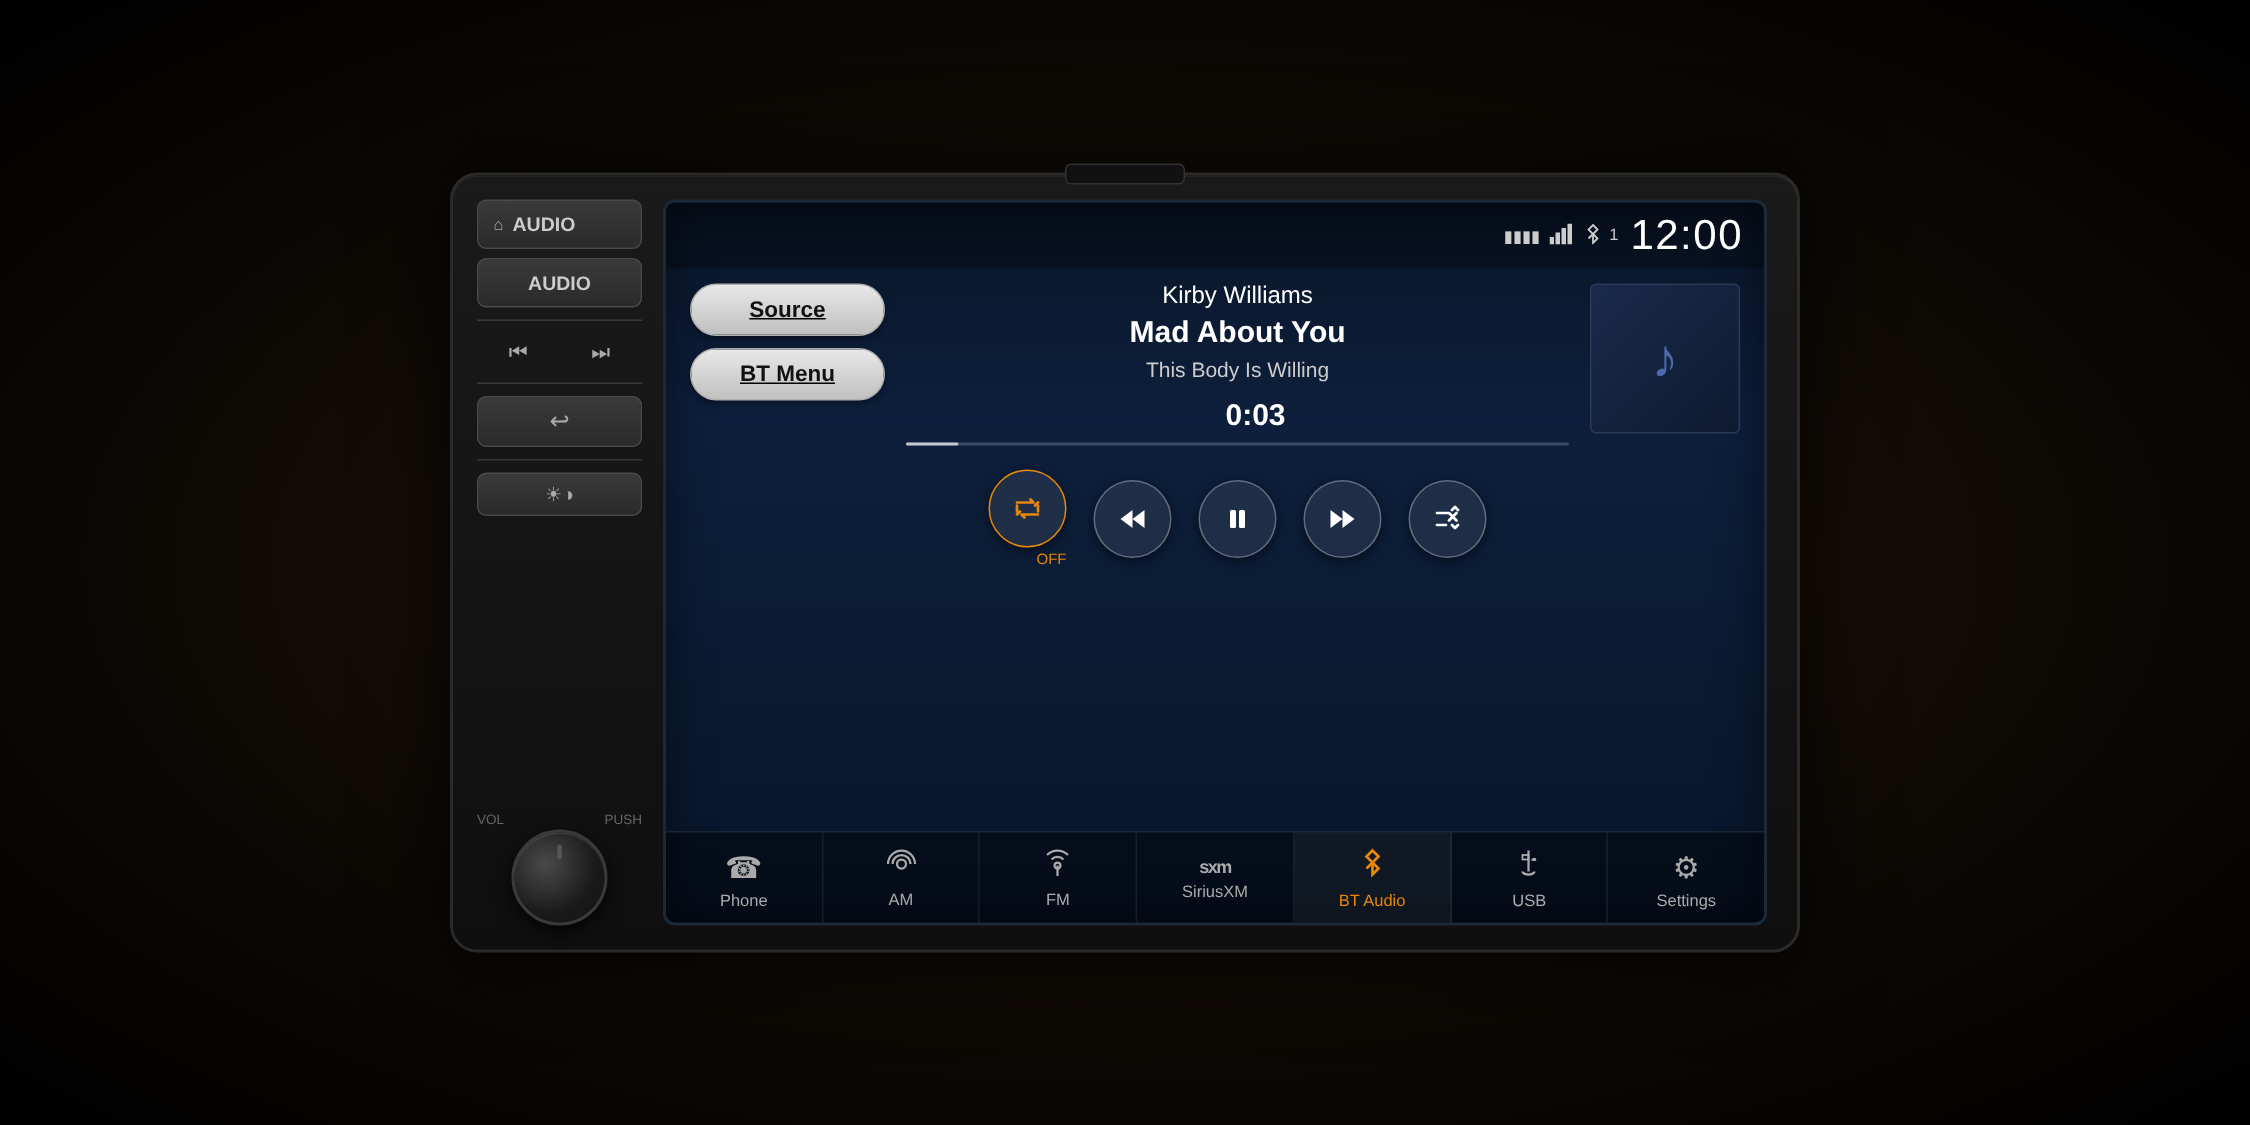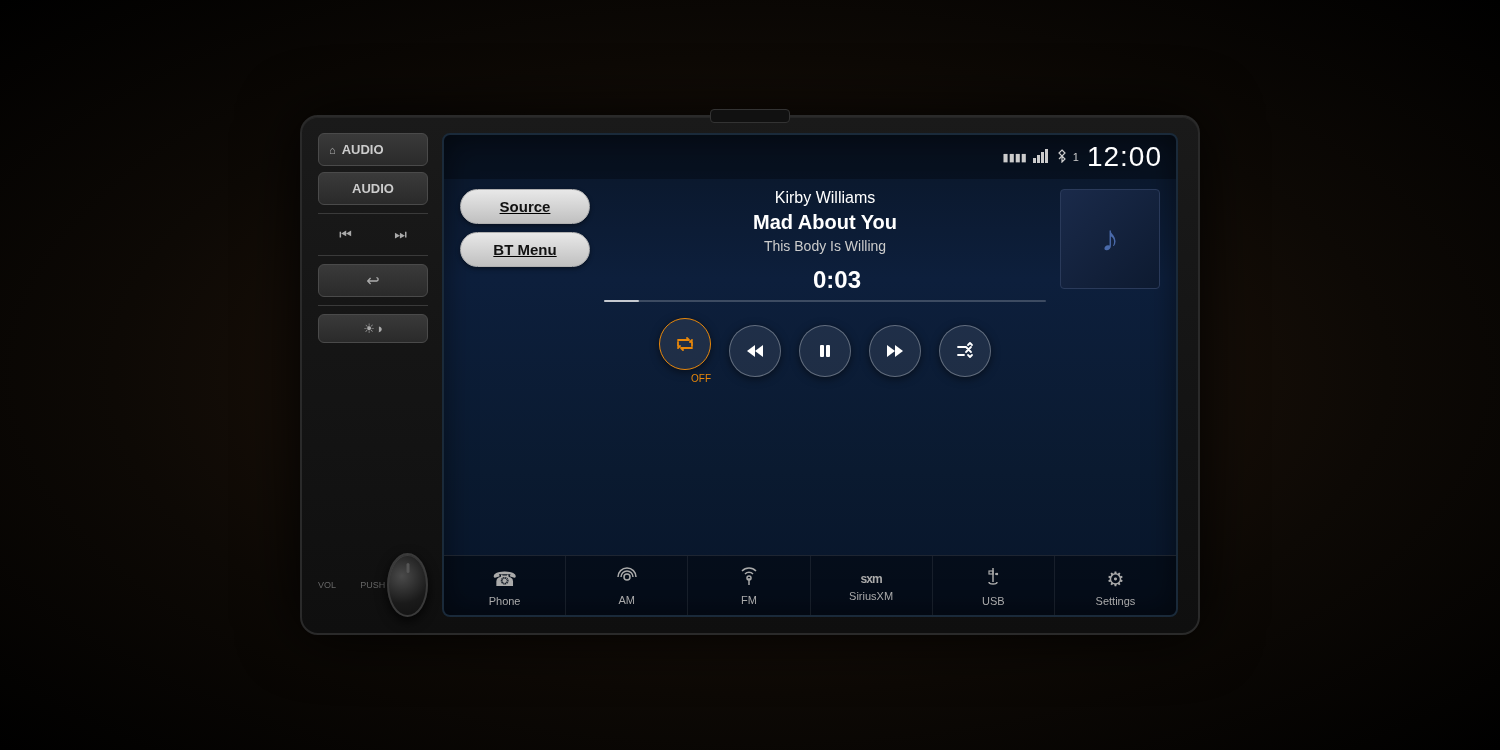--- a/index.html
+++ b/index.html
@@ -125,21 +125,21 @@
       font-size: 13px;
       padding: 6px 10px;
       cursor: pointer;
       text-align: center;
       width: 100%;
     }
 
     .vol-area {
       margin-top: auto;
       display: flex;
-      flex-direction: row;
+      flex-direction: column;
       align-items: center;
       gap: 2px;
     }
 
     .vol-labels {
       display: flex;
       justify-content: space-between;
       width: 100%;
       font-size: 9px;
       color: #666;
@@ -274,21 +274,21 @@
     }
 
     .album-name {
       color: #ccc;
       font-size: 14px;
       text-align: center;
     }
 
     .time-display {
       color: #fff;
-      font-size: 24px;
+      font-size: 20px;
       font-weight: bold;
       text-align: left;
       margin-top: 8px;
       margin-left: 24px;
     }
 
     .progress-bar-container {
       width: 100%;
       height: 2px;
       background: rgba(255,255,255,0.2);
@@ -572,20 +572,29 @@
           </svg>
         </span>
         <span class="nav-label">FM</span>
       </div>
 
       <div class="nav-item">
         <span class="nav-icon" style="font-size:12px; font-weight:bold; color:#aaa; letter-spacing:-1px;">sxm</span>
         <span class="nav-label">SiriusXM</span>
       </div>
 
+      <div class="nav-item active">
+        <span class="nav-icon active-orange">
+          <svg width="14" height="20" viewBox="0 0 14 20" fill="none">
+            <path d="M7 2 L11 6 L7 10 L11 14 L7 18 L7 10 L3 6 L7 2Z" stroke="#e8870a" stroke-width="1.8" fill="none"></path>
+            <line x1="7" y1="10" x2="3" y2="14" stroke="#e8870a" stroke-width="1.8"></line>
+          </svg>
+        </span>
+        <span class="nav-label active-orange">BT Audio</span>
+      </div>
 
       <div class="nav-item">
         <span class="nav-icon">
           <svg width="16" height="20" viewBox="0 0 16 20" fill="none">
             <line x1="8" y1="2" x2="8" y2="16" stroke="#aaa" stroke-width="1.5"></line>
             <path d="M4 16 a4 2 0 0 0 8 0" stroke="#aaa" stroke-width="1.5" fill="none"></path>
             <rect x="4" y="5" width="4" height="3" stroke="#aaa" stroke-width="1.2" fill="none"></rect>
             <line x1="10" y1="8" x2="12" y2="8" stroke="#aaa" stroke-width="1.5"></line>
             <circle cx="12" cy="8" r="1.2" fill="#aaa"></circle>
           </svg>

